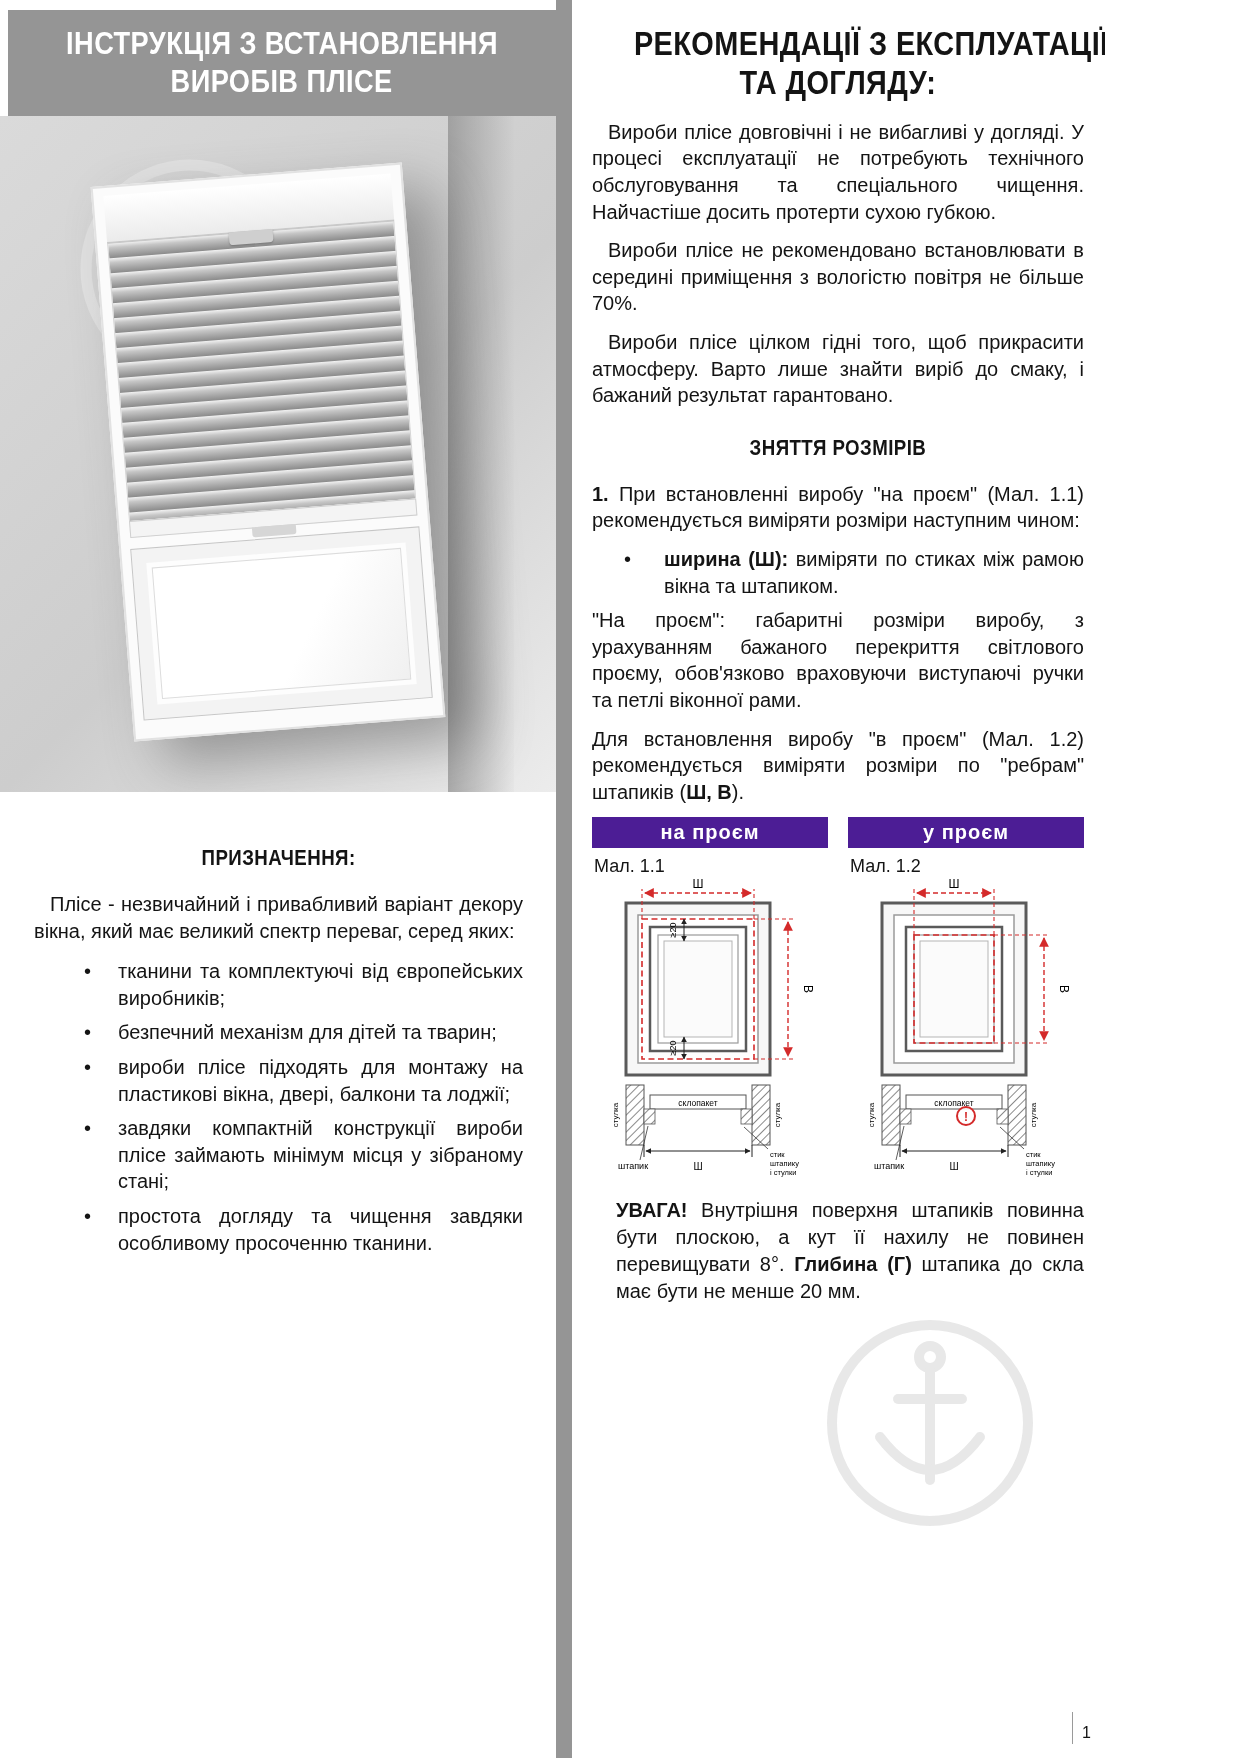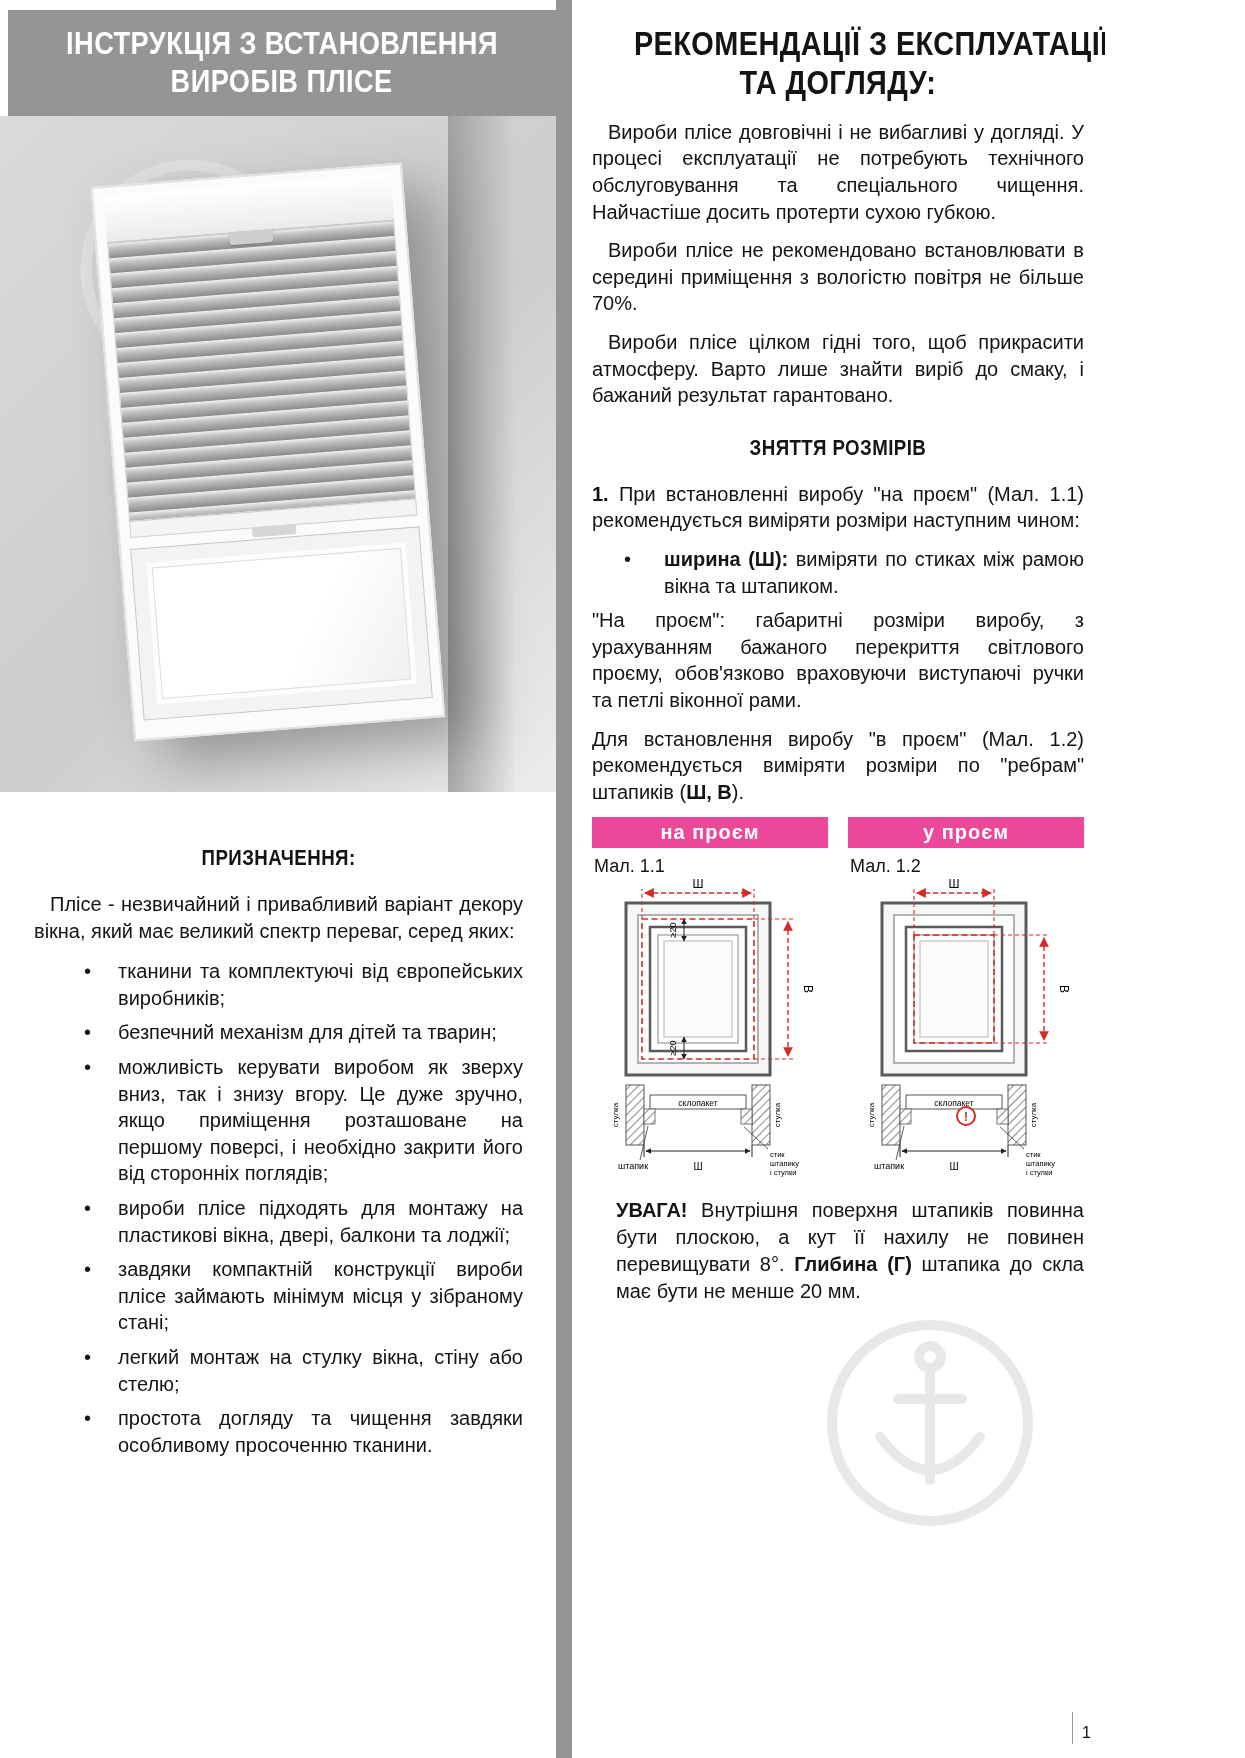--- a/index.html
+++ b/index.html
@@ -56,21 +56,21 @@
   ul.dots.r li { padding-left:72px; }
   ul.dots.r li::before { left:32px; }
 
   .purpose { position:absolute; left:34px; top:845px; width:489px; }
 
   .rightcol { position:absolute; left:592px; top:24px; width:492px; z-index:1; }
   h1.rtitle { text-align:center; font-size:34px; line-height:1.16; font-weight:bold; margin:0 0 16px; }
 
   .diagrams { display:flex; gap:20px; margin-top:12px; }
   .diagram { width:236px; }
-  .dg-head { background:#ec4899; color:#fff; font-weight:bold; font-size:20px; text-align:center; padding:4px 0; letter-spacing:1px; }
+  .dg-head { background:#4c1d95; color:#fff; font-weight:bold; font-size:20px; text-align:center; padding:4px 0; letter-spacing:1px; }
   .dg-cap { font-size:18px; margin:8px 0 0 2px; }
   svg.dg { display:block; font-family:inherit; }
 
   .attention { margin-top:18px; font-size:20px; line-height:1.35; text-align:justify;margin-left:24px; }
 
   .pagenum { position:absolute; left:1072px; top:1712px; display:flex; align-items:flex-end; gap:9px; }
   .pagenum .tick { width:1px; height:32px; background:#9a9a9a; }
   .pagenum .num { font-size:16px; padding-bottom:2px; }
 
   .page-watermark { position:absolute; left:810px; top:1285px; z-index:0; opacity:.65; }
@@ -111,24 +111,22 @@
       <div class="win-glass"></div>
     </div>
   </div>
 
   <div class="purpose">
     <h2 class="section"><span class="condensed">ПРИЗНАЧЕННЯ:</span></h2>
     <p class="body-p indent">Плісе - незвичайний і привабливий варіант декору вікна, який має великий спектр переваг, серед яких:</p>
     <ul class="dots">
       <li>тканини та комплектуючі від європейських виробників;</li>
       <li>безпечний механізм для дітей та тварин;</li>
-      <li>можливість керувати виробом як зверху вниз, так і знизу вгору. Це дуже зручно, якщо приміщення розташоване на першому поверсі, і необхідно закрити його від сторонніх поглядів;</li>
       <li>вироби плісе підходять для монтажу на пластикові вікна, двері, балкони та лоджії;</li>
       <li>завдяки компактній конструкції вироби плісе займають мінімум місця у зібраному стані;</li>
-      <li>легкий монтаж на стулку вікна, стіну або стелю;</li>
       <li>простота догляду та чищення завдяки особливому просоченню тканини.</li>
     </ul>
   </div>
 
   <span class="page-watermark">
     <svg width="240" height="280" viewBox="0 0 240 280">
       <g fill="none" stroke="#dcdcdc" stroke-width="10" stroke-linecap="round">
         <circle cx="120" cy="138" r="98"></circle>
         <circle cx="120" cy="72" r="11"></circle>
         <line x1="120" y1="85" x2="120" y2="195"></line>

